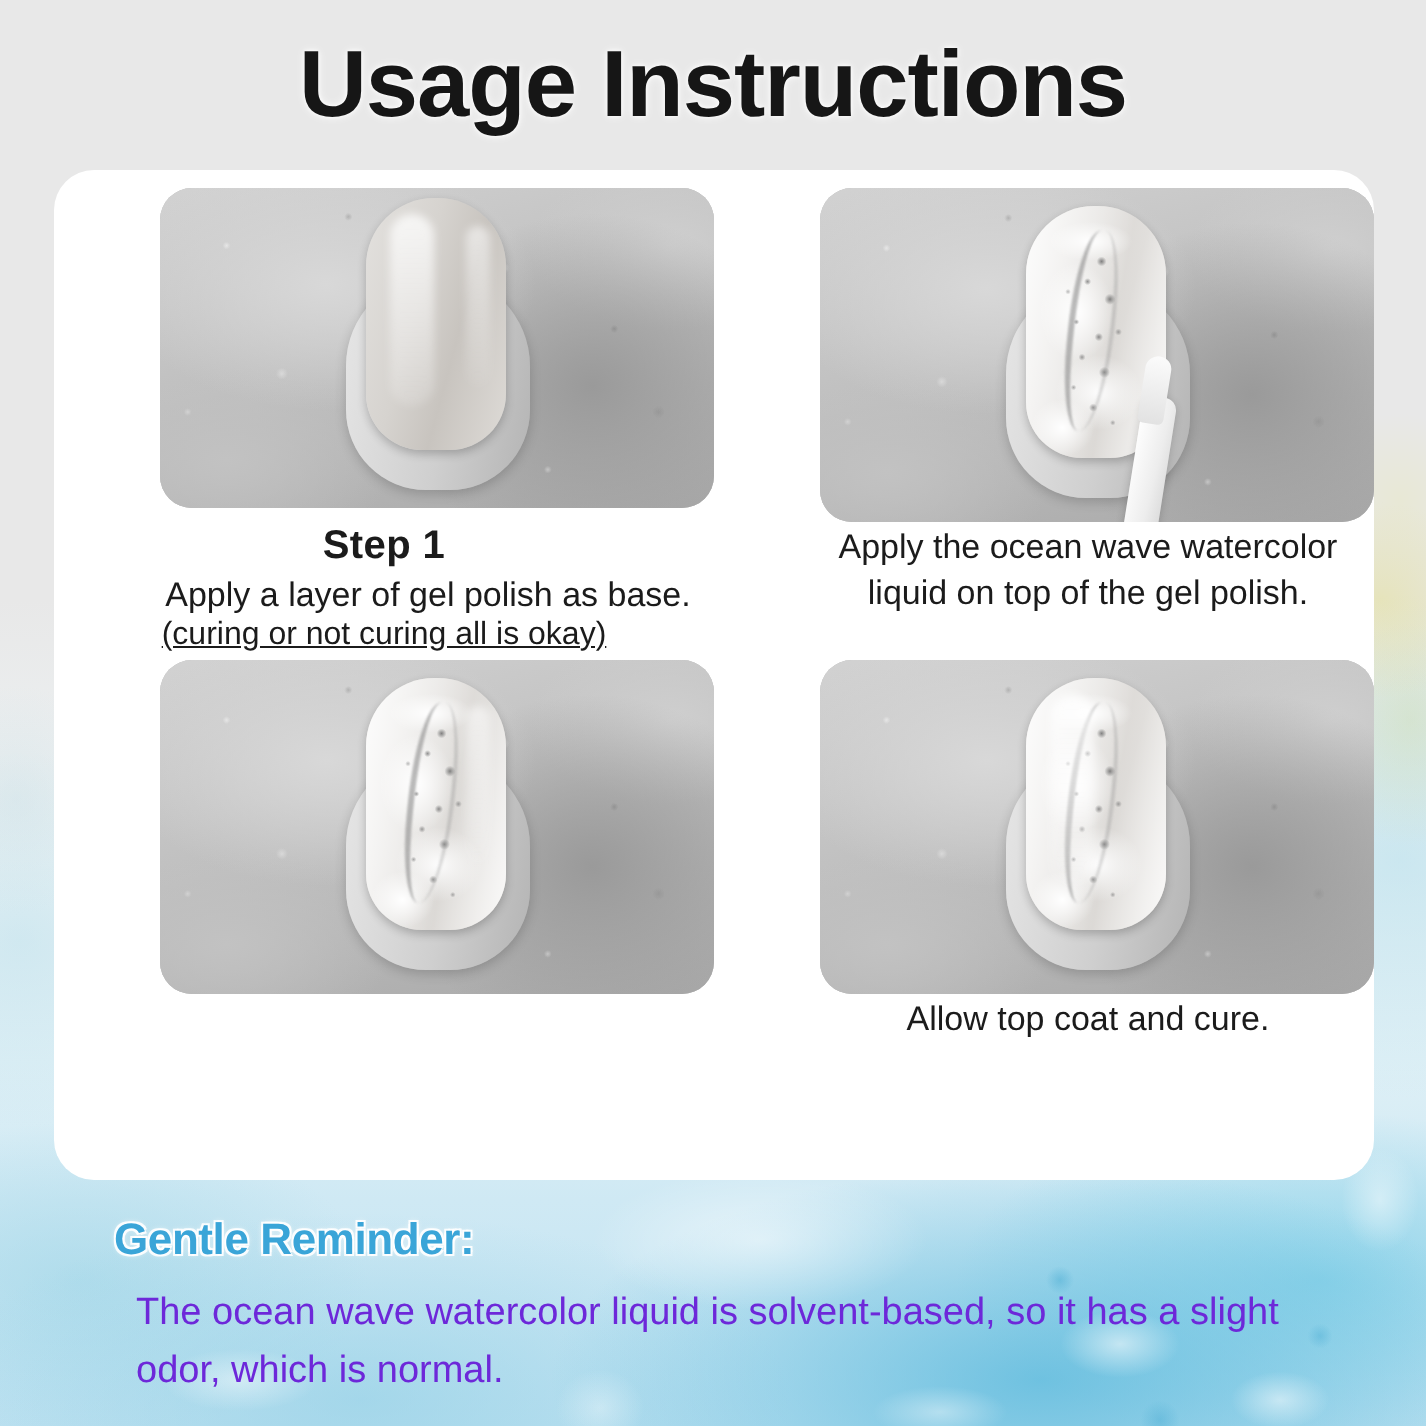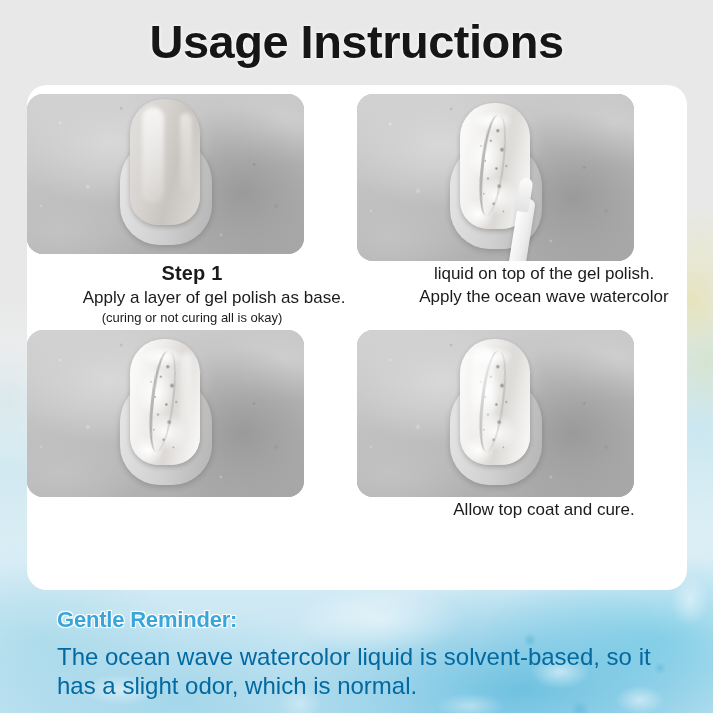--- a/index.html
+++ b/index.html
@@ -100,21 +100,21 @@
     inset: 0;
     display: grid;
     grid-template-columns: 1fr 1fr;
     grid-template-rows: 242px 263px;
   }
 
   .cell {
     position: relative;
     display: flex;
     flex-direction: column;
-    align-items: flex-start;
+    align-items: flex-end;
   }
 
   
   .photo {
     position: relative;
     width: 277px;
     height: 167px;
     border-radius: 16px;
     overflow: hidden;
     margin-top: 9px;
@@ -285,24 +285,25 @@
     letter-spacing: .2px;
   }
   .cap-line {
     font-size: 17px;
     line-height: 20px;
     margin-top: 3px;
     padding: 0 10px;
     margin-left: 44px;
   }
   .cap-small {
-    font-size: 13px;
+    font-size: 16px;
     line-height: 18px;
     margin-top: 1px;
     padding: 0 6px;
+    text-decoration: underline;
   }
   .cap-inline-small {
     font-size: 14px;
   }
 
   
   .reminder {
     position: absolute;
     left: 57px;
     top: 607px;
@@ -315,24 +316,24 @@
     letter-spacing: -0.2px;
     text-shadow:
       0 0 3px rgba(255,255,255,.95),
       1px 1px 0 rgba(255,255,255,.9),
       -1px -1px 0 rgba(255,255,255,.9),
       1px -1px 0 rgba(255,255,255,.9),
       -1px 1px 0 rgba(255,255,255,.9);
   }
   .reminder-body {
     margin-top: 9px;
-    margin-left: 0;
-    font-size: 24px;
+    margin-left: 11px;
+    font-size: 19px;
     line-height: 29px;
-    color: #0369a1;
+    color: #6d28d9;
     max-width: 615px;
   }
 </style>
 </head>
 <body>
 
 <div id="page">
 
   <div class="bg-layer bg-base"></div>
   <div class="bg-layer bg-wc1"></div>
@@ -370,22 +371,22 @@
             <div class="fingertip"></div>
             <div class="nail">
               <div class="nail-base"></div>
               <div class="marble"></div>
             </div>
           </div>
           <div class="brush"></div>
           <div class="brush-tip"></div>
         </div>
         <div class="cap">
+          <div class="cap-line">Apply the ocean wave watercolor</div>
           <div class="cap-line">liquid on top of the gel polish.</div>
-          <div class="cap-line">Apply the ocean wave watercolor</div>
         </div>
       </div>
 
       <div class="cell r2">
         <div class="photo">
           <div class="fabric"></div>
           <div class="finger">
             <div class="fingertip"></div>
             <div class="nail">
               <div class="nail-base"></div>

